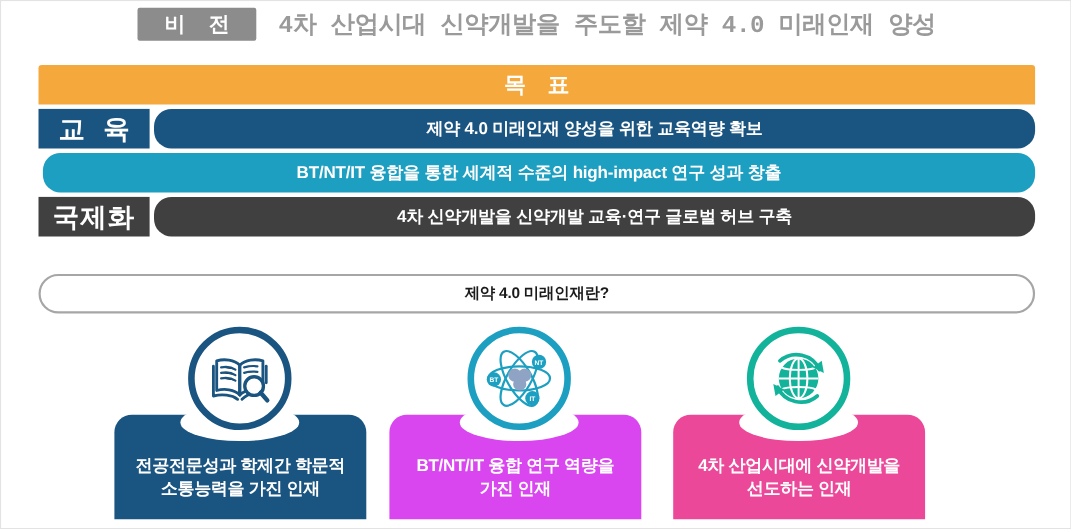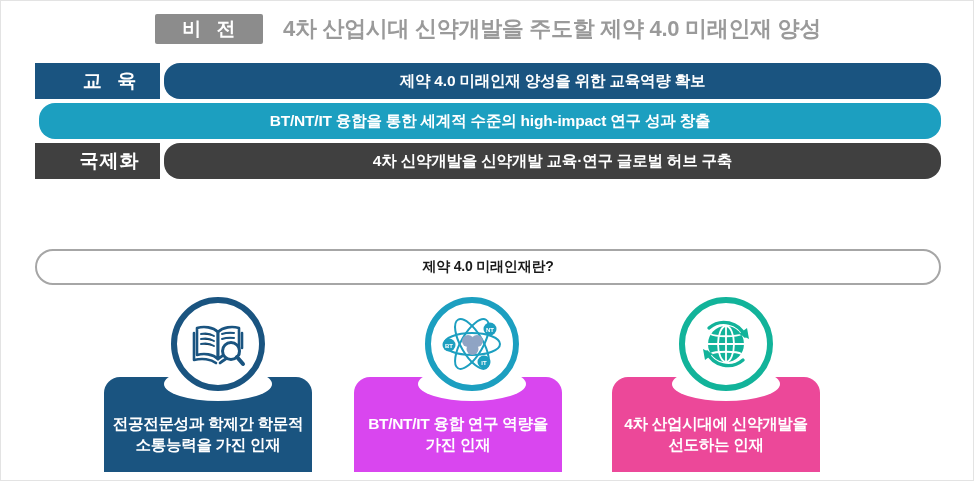--- a/index.html
+++ b/index.html
@@ -21,22 +21,22 @@
   }
 
   
   .vision-row {
     position: absolute;
     left: 0;
     top: 6px;
     width: 974px;
     height: 44px;
     display: flex;
-    align-items: center;
-    justify-content: center;
+    justify-content: center;
+    font-family: Liberation Mono, monospace;
   }
   .vision-badge {
     width: 108px;
     height: 30px;
     background: #8c8c8c;
     color: #ffffff;
     font-size: 19px;
     font-weight: bold;
     letter-spacing: 5px;
     text-indent: 5px;
@@ -77,27 +77,26 @@
   }
   .goal-row {
     display: flex;
     margin-top: 4px;
     height: 36px;
   }
   .goal-label {
     width: 101px;
     flex: none;
     color: #ffffff;
-    font-size: 19px;
+    font-size: 24px;
     font-weight: bold;
     display: flex;
     align-items: center;
     justify-content: center;
     letter-spacing: 1px;
-    padding-left: 24px;
   }
   .goal-text {
     flex: 1;
     margin-left: 4px;
     color: #ffffff;
     font-size: 15.5px;
     font-weight: bold;
     display: flex;
     align-items: center;
     justify-content: center;
@@ -134,21 +133,21 @@
   .cards {
     position: absolute;
     left: 0;
     top: 296px;
     width: 974px;
     height: 180px;
   }
   .card {
     position: absolute;
     top: 80px;
-    width: 208px;
+    width: 229px;
     height: 95px;
     border-radius: 16px 16px 0 0;
     color: #ffffff;
     display: flex;
     align-items: flex-end;
     justify-content: center;
     padding-bottom: 16px;
     box-sizing: border-box;
   }
   .card-text {
@@ -199,20 +198,21 @@
 <body>
 
 <div id="slide">
 
   <div class="vision-row">
     <div class="vision-badge">비 전</div>
     <div class="vision-title">4차 산업시대 신약개발을 주도할 제약 4.0 미래인재 양성</div>
   </div>
 
   <div class="goal-table">
+    <div class="goal-header">목  표</div>
 
     <div class="goal-row r-edu">
       <div class="goal-label">교 육</div>
       <div class="goal-text">제약 4.0 미래인재 양성을 위한 교육역량 확보</div>
     </div>
 
     <div class="goal-row r-res">
       <div class="goal-text">BT/NT/IT 융합을 통한 세계적 수준의 high-impact 연구 성과 창출</div>
     </div>
 

